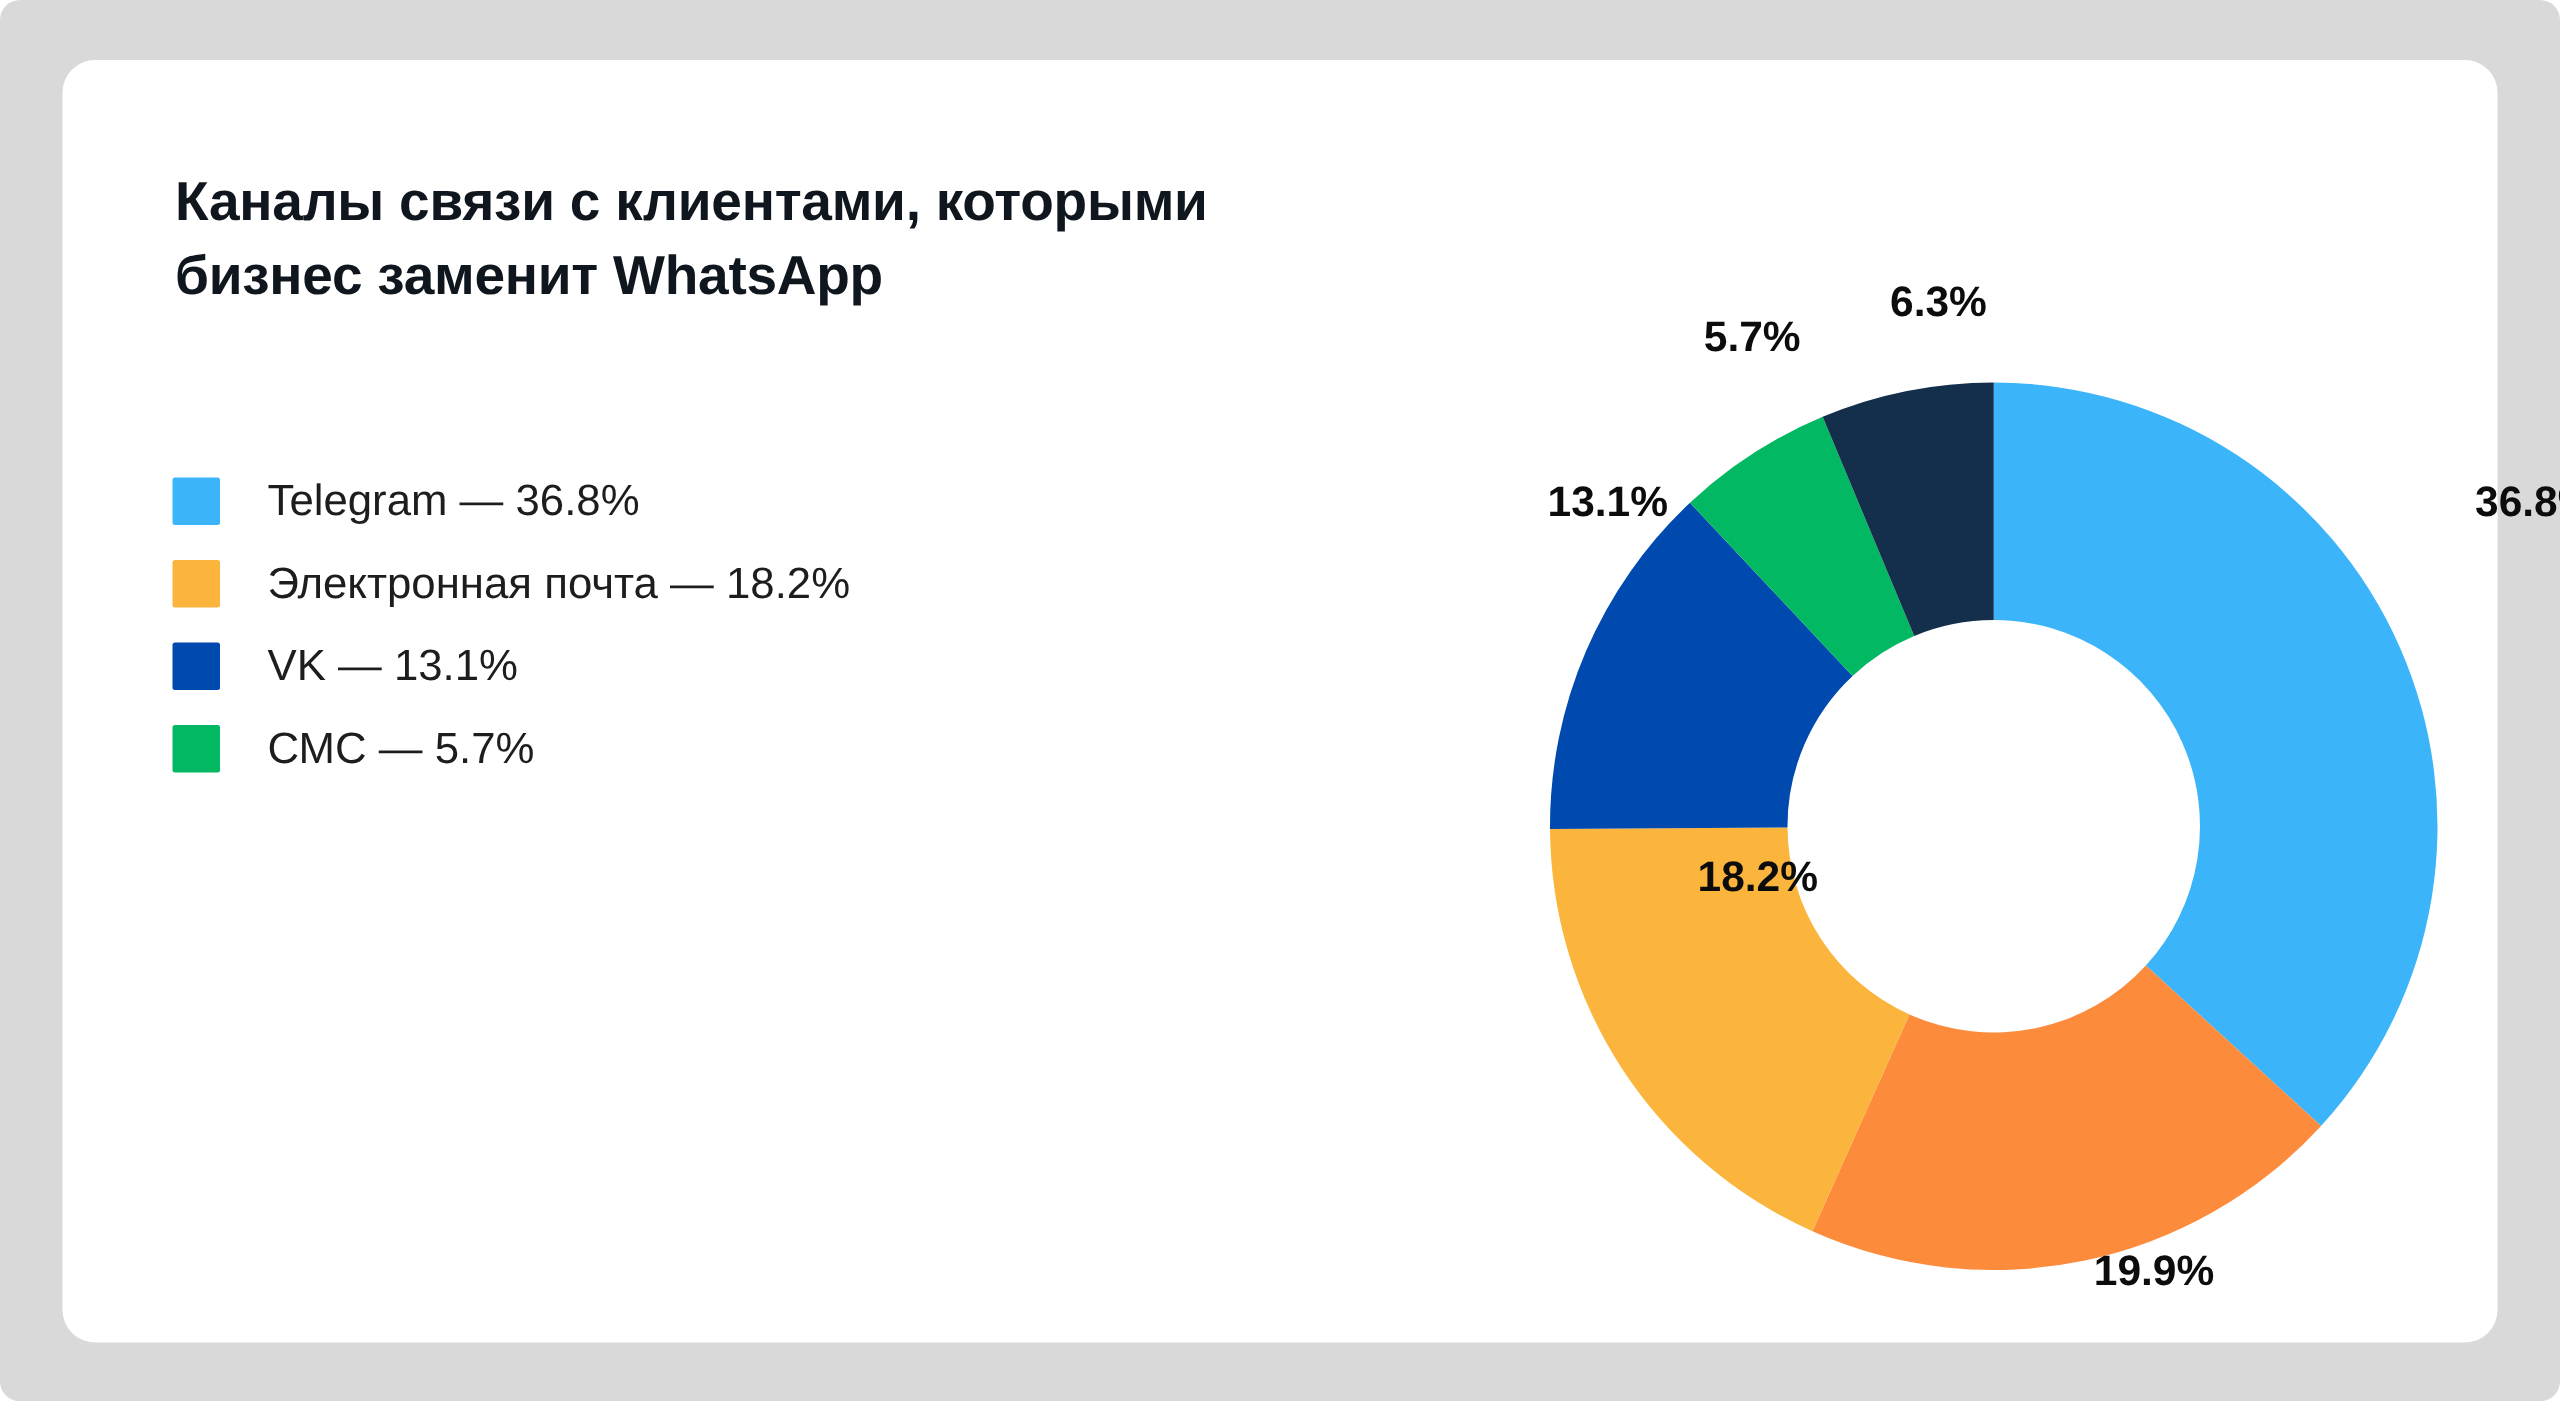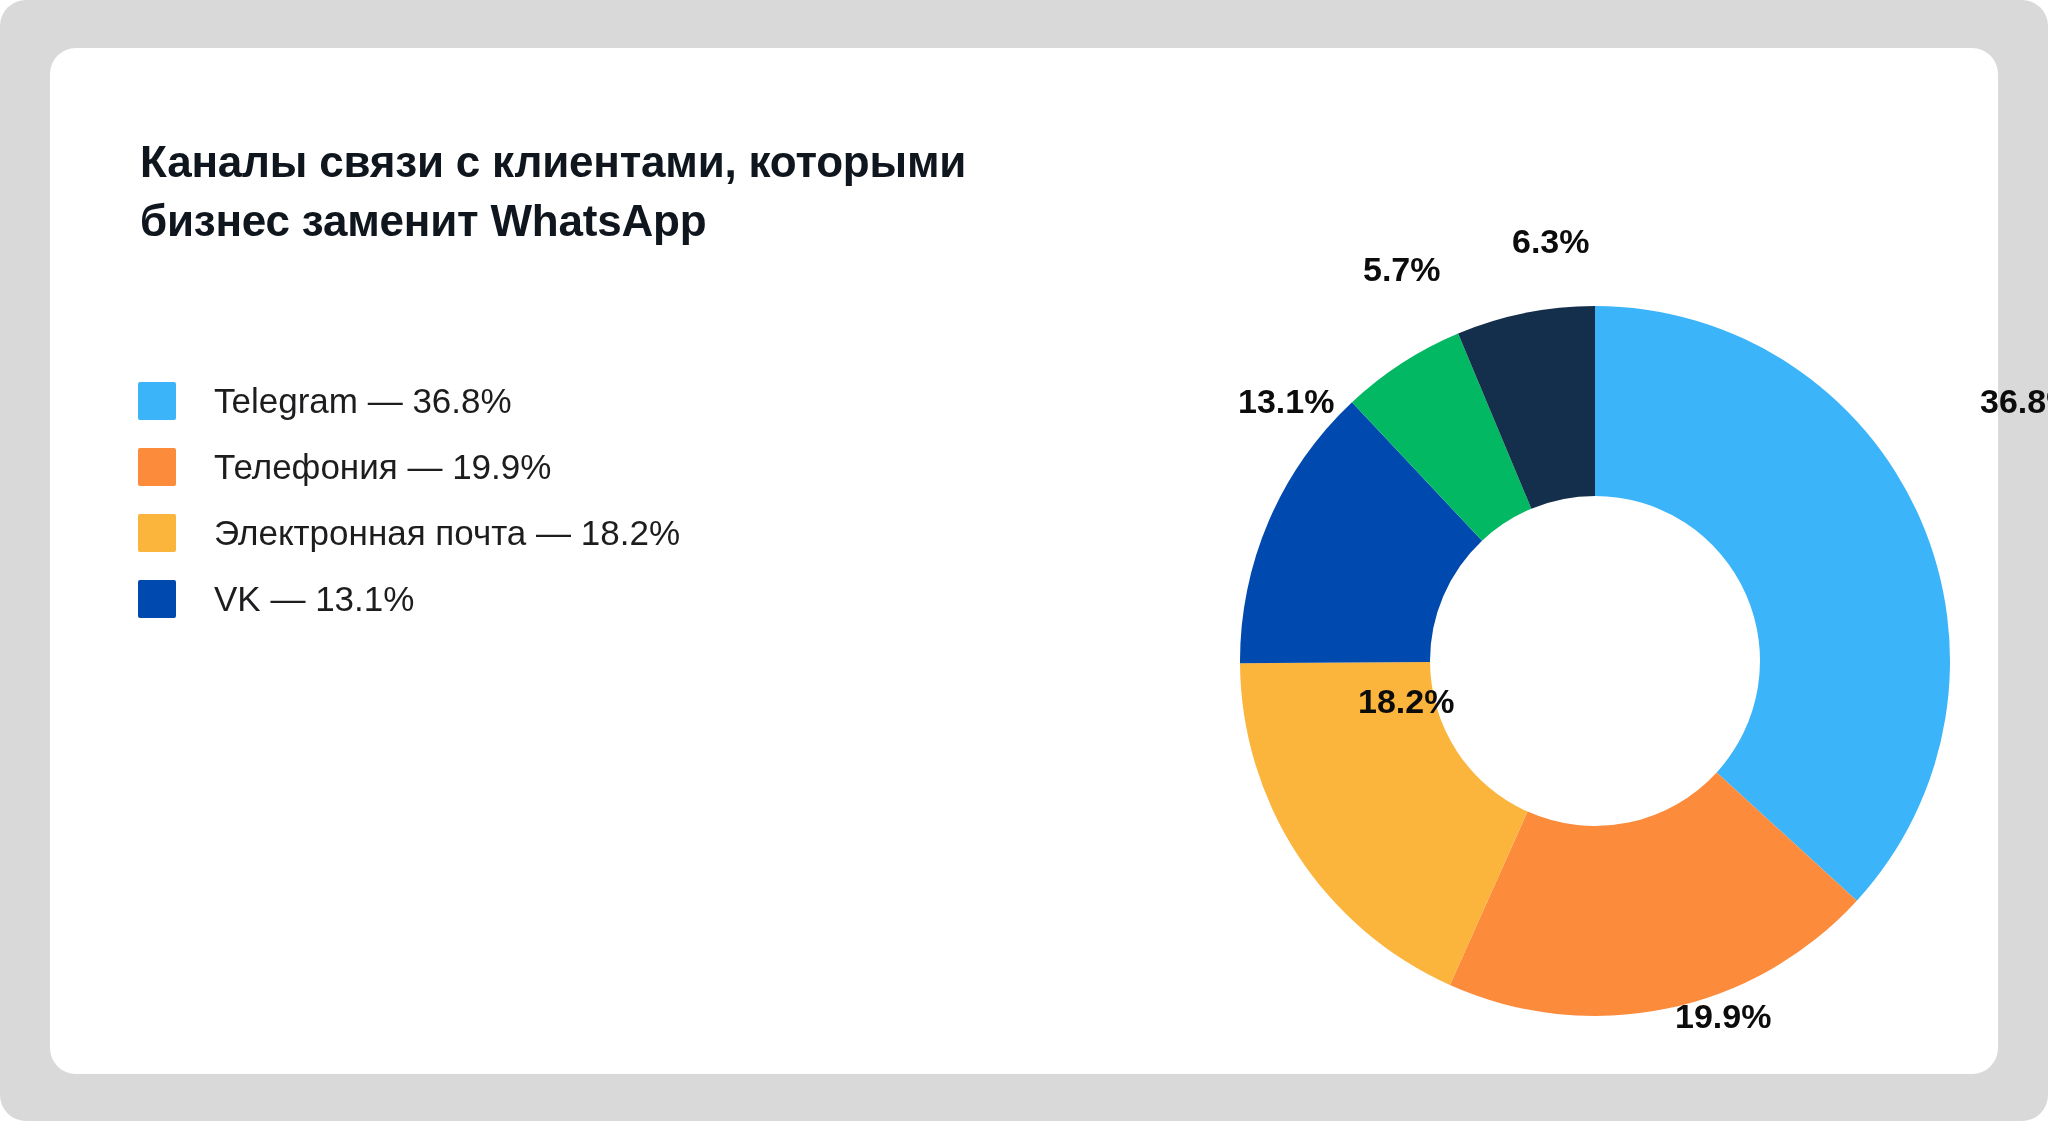--- a/index.html
+++ b/index.html
@@ -11,21 +11,21 @@
     width: 2048px;
     height: 1121px;
     overflow: hidden;
     font-family: "Liberation Sans", sans-serif;
   }
   #stage {
     position: relative;
     width: 2048px;
     height: 1121px;
     background: #d9d9d9;
-    border-radius: 26px;
+    border-radius: 16px;
     overflow: hidden;
   }
   #card {
     position: absolute;
     left: 50px;
     top: 48px;
     width: 1948px;
     height: 1026px;
     background: #ffffff;
     border-radius: 26px;
@@ -101,30 +101,30 @@
 
     <div id="chart-title">Каналы связи с клиентами, которыми
 бизнес заменит WhatsApp</div>
 
     <div id="legend">
         <div class="legend-item">
           <span class="legend-swatch" style="background: rgb(60, 180, 250);"></span>
           <span class="legend-label">Telegram — 36.8%</span>
         </div>
         <div class="legend-item">
-          <span class="legend-swatch" style="background: rgb(252, 139, 60);"></span>
-          <span class="legend-label">Телефония — 19.9%</span>
-        </div>
-        <div class="legend-item">
           <span class="legend-swatch" style="background: rgb(251, 180, 60);"></span>
           <span class="legend-label">Электронная почта — 18.2%</span>
         </div>
         <div class="legend-item">
           <span class="legend-swatch" style="background: rgb(0, 73, 174);"></span>
           <span class="legend-label">VK — 13.1%</span>
+        </div>
+        <div class="legend-item">
+          <span class="legend-swatch" style="background: rgb(3, 184, 99);"></span>
+          <span class="legend-label">СМС — 5.7%</span>
         </div>
       </div>
 
     <div id="donut-wrap">
       <svg id="donut-svg" viewBox="0 0 860 860">
         <g id="donut-slices">
             <path d="M 405 98 A 355 355 0 0 1 666.8171566621517 692.7431468829637 L 526.6896643640987 564.4299133399691 A 165 165 0 0 0 405 288 Z" fill="#3CB4FA"></path>
             <path d="M 666.8171566621517 692.7431468829637 A 355 355 0 0 1 259.9295784685959 777.0055135282435 L 337.5729026685023 603.5941119215779 A 165 165 0 0 0 526.6896643640987 564.4299133399691 Z" fill="#FC8B3C"></path>
             <path d="M 259.9295784685959 777.0055135282435 A 355 355 0 0 1 50.007007396071344 455.2305161077735 L 240.00325695873738 454.03671875431723 A 165 165 0 0 0 337.5729026685023 603.5941119215779 Z" fill="#FBB43C"></path>
             <path d="M 50.007007396071344 455.2305161077735 A 355 355 0 0 1 161.9857773953154 194.21613726539897 L 292.04972752176633 332.72017647546716 A 165 165 0 0 0 240.00325695873738 454.03671875431723 Z" fill="#0049AE"></path>

